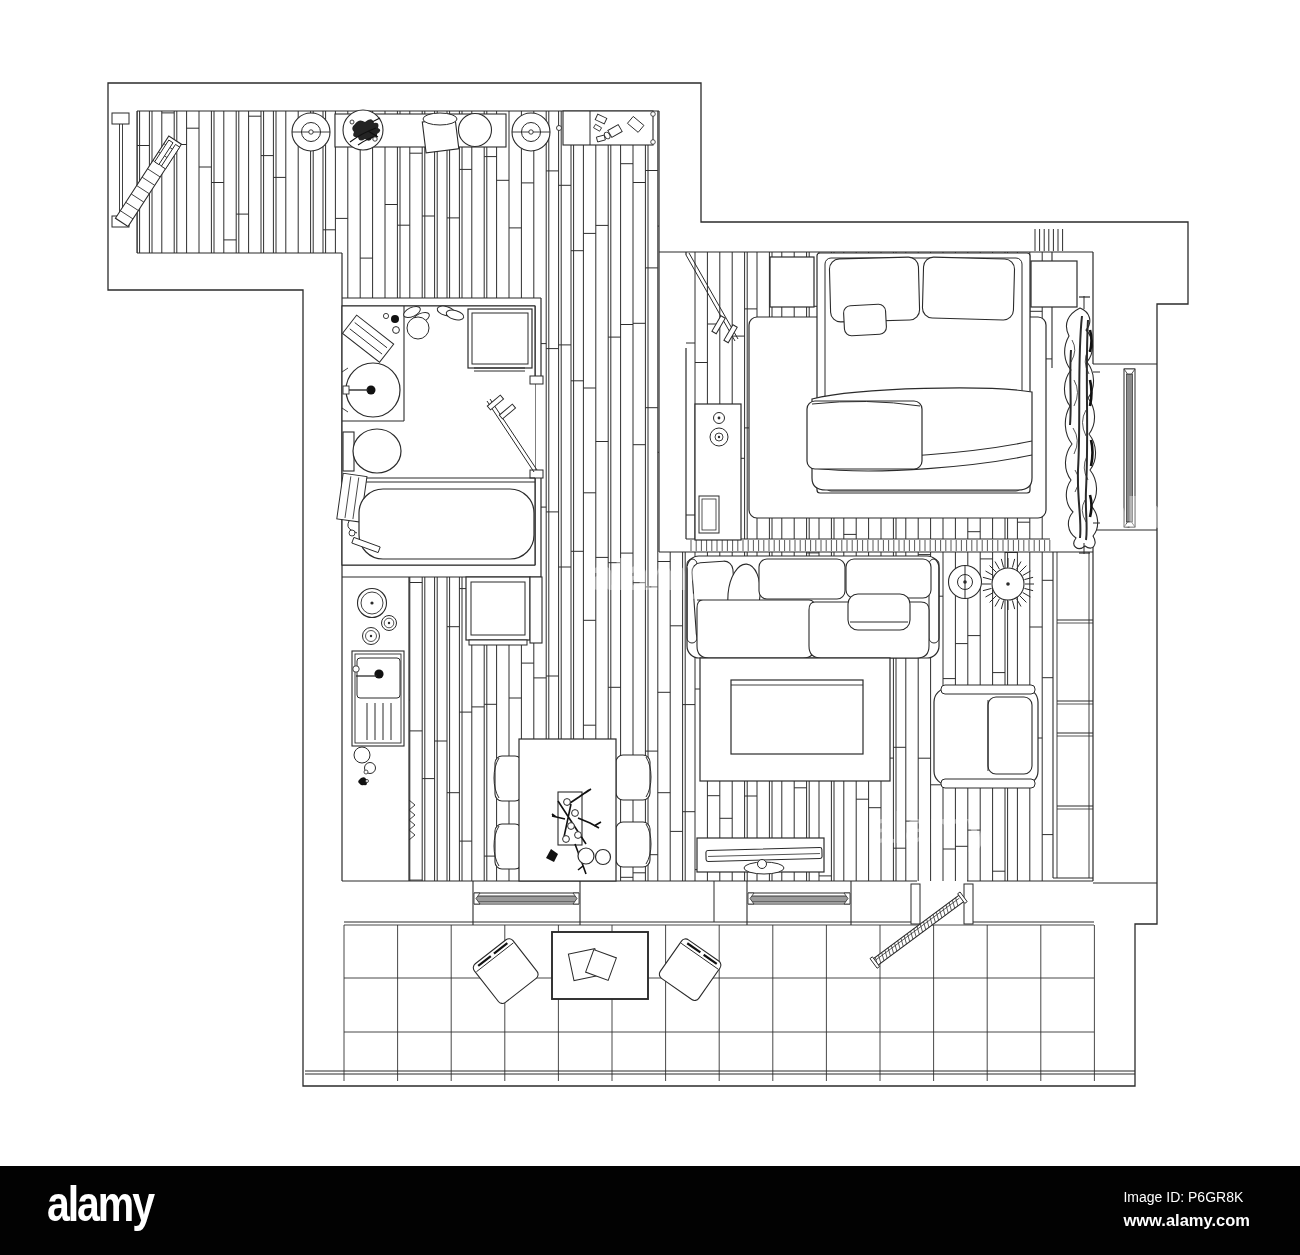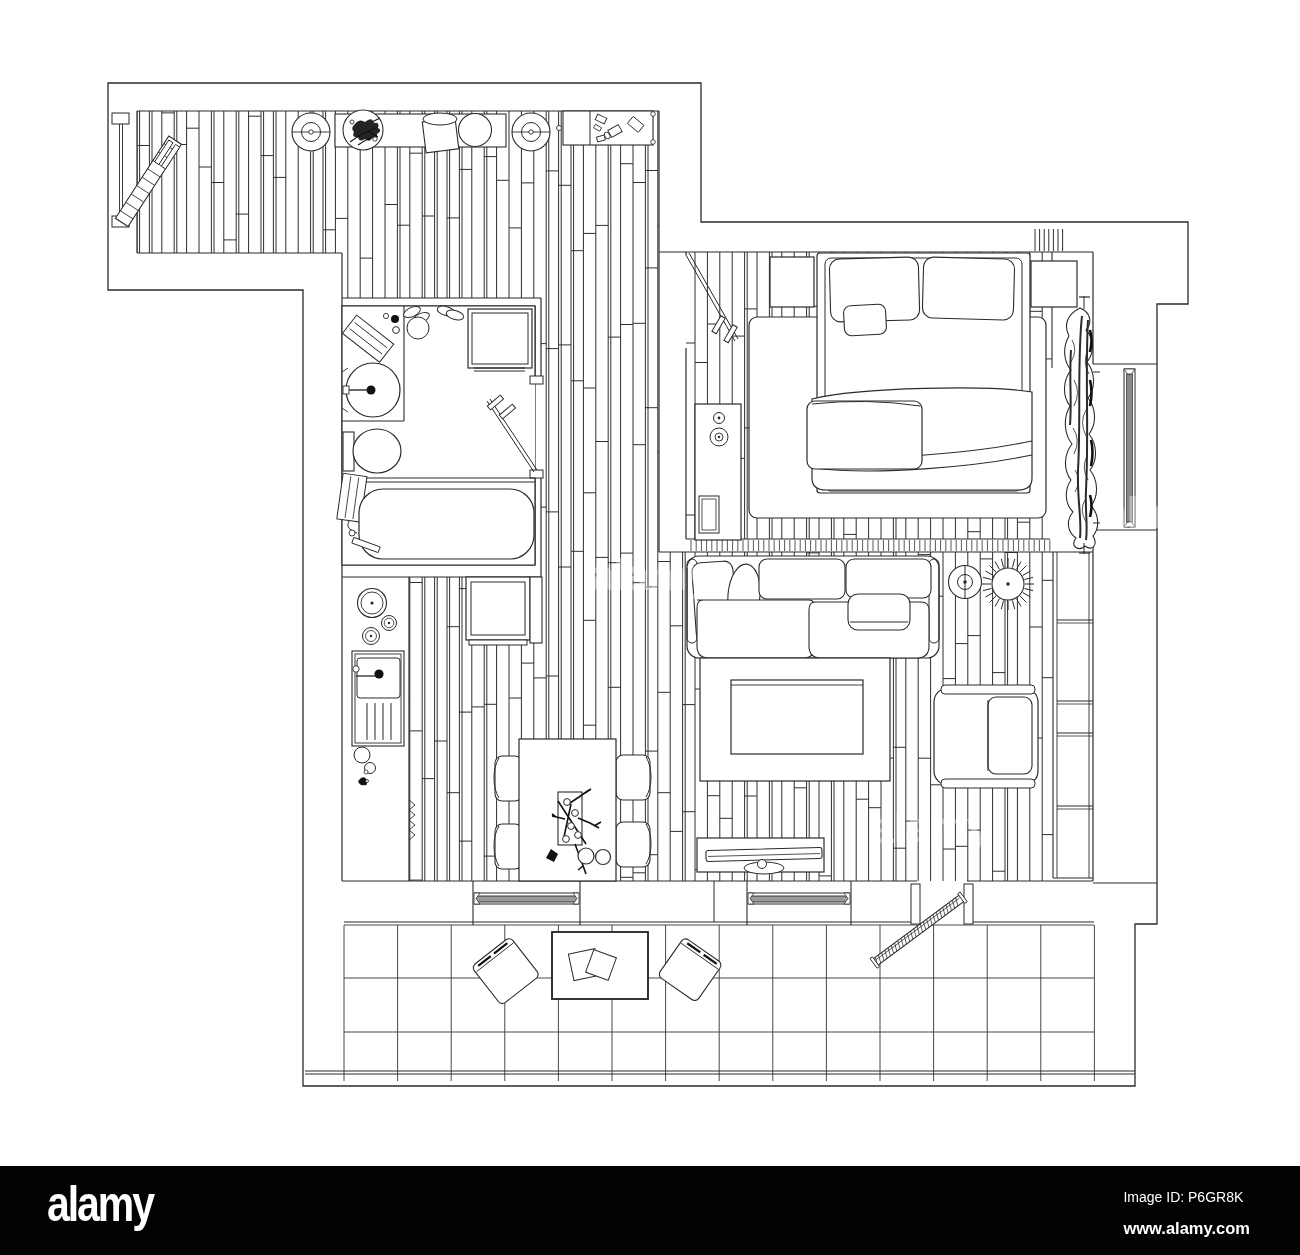--- a/index.html
+++ b/index.html
@@ -2,21 +2,21 @@
 <html><head>
 <meta charset="utf-8">
 <style>
   html, body { margin: 0; padding: 0; background: #fff; }
   .page { position: relative; width: 1300px; height: 1255px; overflow: hidden; background: #fff; }
   .bar { position: absolute; left: 0; top: 1166px; width: 1300px; height: 89px; background: #020202; }
   .logo { position: absolute; left: 47px; top: 1175px; color: #fff; font-family: "Liberation Sans", sans-serif;
           font-weight: bold; font-size: 50px; letter-spacing: -2.5px; transform: scaleX(0.82); transform-origin: left top; }
   .rt { position: absolute; right: 50px; top: 1189px; text-align: left; color: #fff; font-family: "Liberation Sans", sans-serif; }
   .rt .id { font-size: 14px; font-weight: normal; }
-  .rt .url { font-size: 16.5px; font-weight: bold; margin-top: 14px; }
+  .rt .url { font-size: 16.5px; font-weight: bold; margin-top: 6px; }
 </style>
 </head>
 <body>
 <div class="page">
 <svg width="1300" height="1255" viewBox="0 0 1300 1255">
 <rect width="1300" height="1255" fill="#ffffff"></rect>
 <defs>
         <clipPath id="planks">
           <rect x="137" y="111" width="522" height="142"></rect>
           <rect x="342" y="253" width="199" height="45"></rect>

